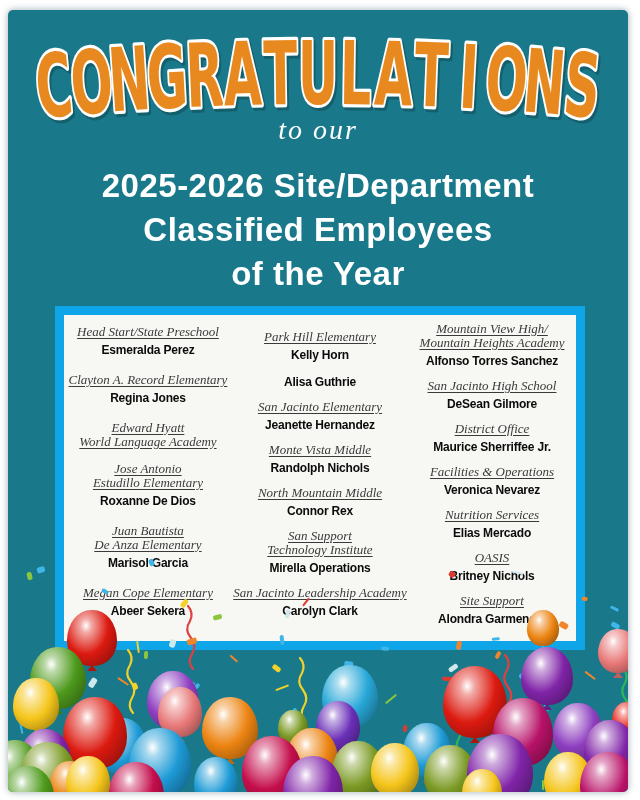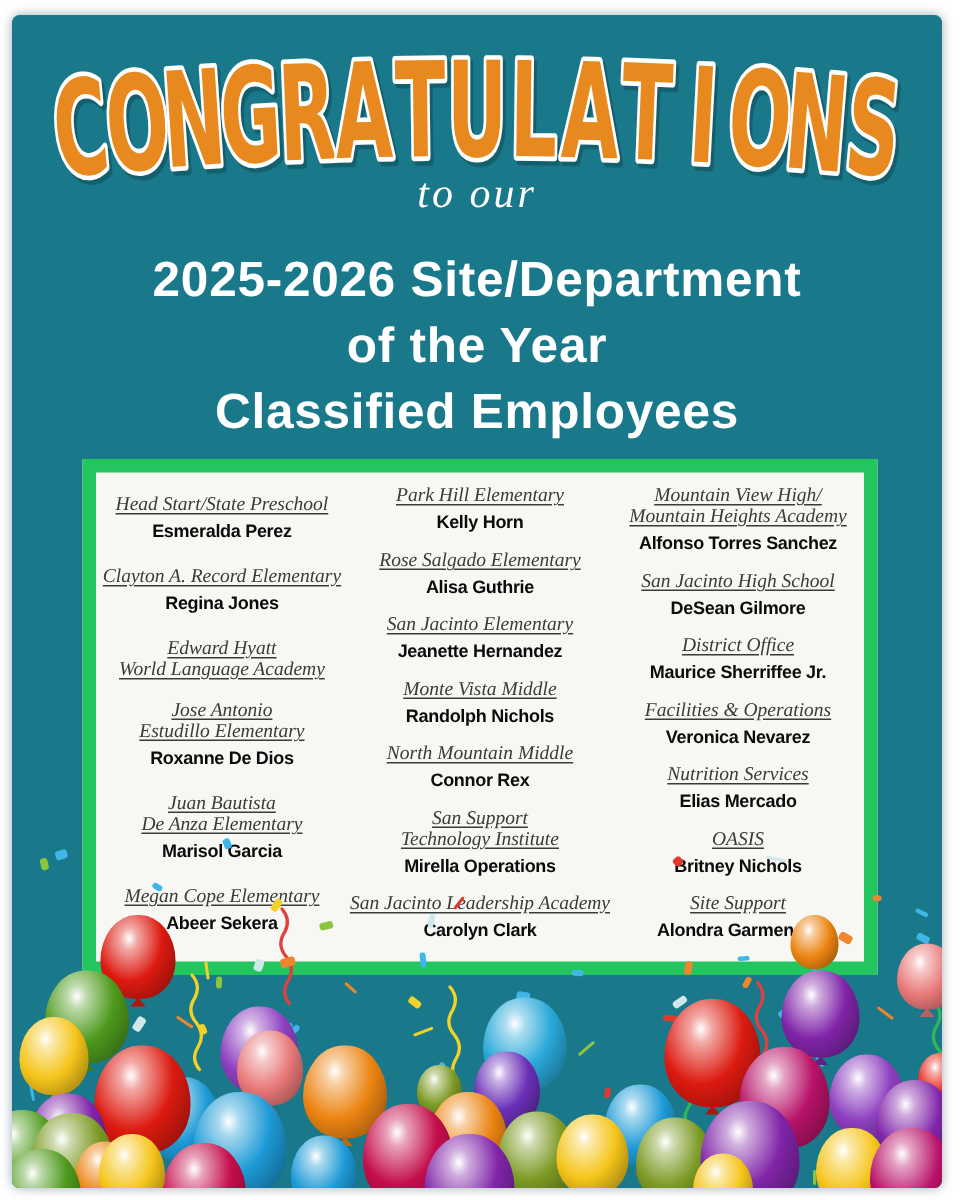--- a/index.html
+++ b/index.html
@@ -28,23 +28,23 @@
   }
   
   #title{
     position:absolute;left:0;top:154px;width:620px;text-align:center;
     color:#ffffff;font-weight:bold;font-size:33px;line-height:44px;
     letter-spacing:.5px;
   }
   
   #award-card{
     position:absolute;left:47px;top:296px;width:506px;height:318px;
-    background:#F7F7F4;border:9px solid #22c55e;
+    background:#F7F7F4;border:9px solid #0ea5e9;
     padding:5px 3px 3px 3px;box-sizing:content-box;
-    display:flex;align-items:flex-end;
+    display:flex;align-items:center;
   }
   .col{text-align:center;}
   .col.c0{width:32%;}
   .col.c1{width:36%;}
   .col.c2{width:32%;}
   .entry{margin-bottom:8px;}
   .c0 .entry{margin-bottom:13px;}
   .site{
     font-family:"Liberation Serif", serif;font-style:italic;
     font-size:13px;line-height:14px;color:#3a3a3a;
@@ -88,22 +88,22 @@
         <text transform="translate(496.7 100.2) rotate(3.81) scale(0.56 1)" text-anchor="middle" fill="#E8891F" stroke="#FFFFFF" stroke-width="5" vector-effect="non-scaling-stroke">O</text>
         <text transform="translate(534.0 103.0) rotate(4.57) scale(0.56 1)" text-anchor="middle" fill="#E8891F" stroke="#FFFFFF" stroke-width="5" vector-effect="non-scaling-stroke">N</text>
         <text transform="translate(571.3 106.2) rotate(5.33) scale(0.56 1)" text-anchor="middle" fill="#E8891F" stroke="#FFFFFF" stroke-width="5" vector-effect="non-scaling-stroke">S</text>
       </g>
   </svg>
 
   <div id="subline">to our</div>
 
   <div id="title">
     <div>2025-2026 Site/Department</div>
+    <div>Classified Employees</div>
     <div>of the Year</div>
-    <div>Classified Employees</div>
   </div>
 
   <div id="award-card">
       <div class="col c0">
         <div class="entry">
           <div class="site">
             <div>Head Start/State Preschool</div>
           </div>
           <div class="pname">Esmeralda Perez</div>
         </div>
@@ -141,23 +141,20 @@
         </div>
       </div>
       <div class="col c1">
         <div class="entry">
           <div class="site">
             <div>Park Hill Elementary</div>
           </div>
           <div class="pname">Kelly Horn</div>
         </div>
         <div class="entry">
-          <div class="site">
-            <div>Rose Salgado Elementary</div>
-          </div>
           <div class="pname">Alisa Guthrie</div>
         </div>
         <div class="entry">
           <div class="site">
             <div>San Jacinto Elementary</div>
           </div>
           <div class="pname">Jeanette Hernandez</div>
         </div>
         <div class="entry">
           <div class="site">

